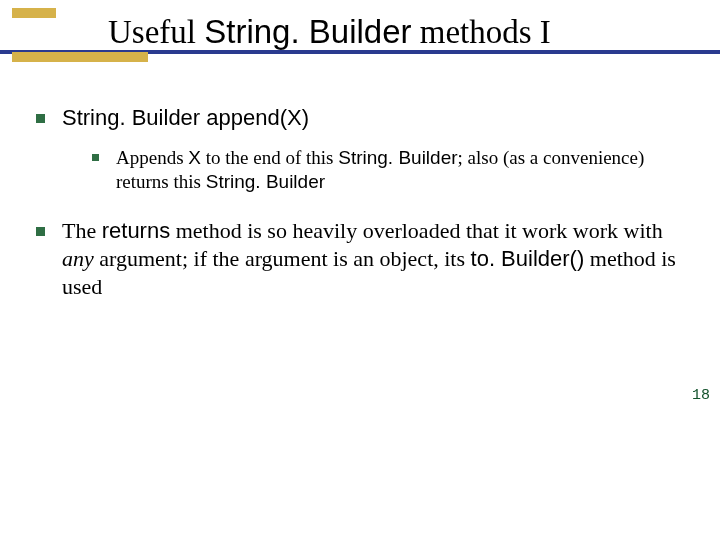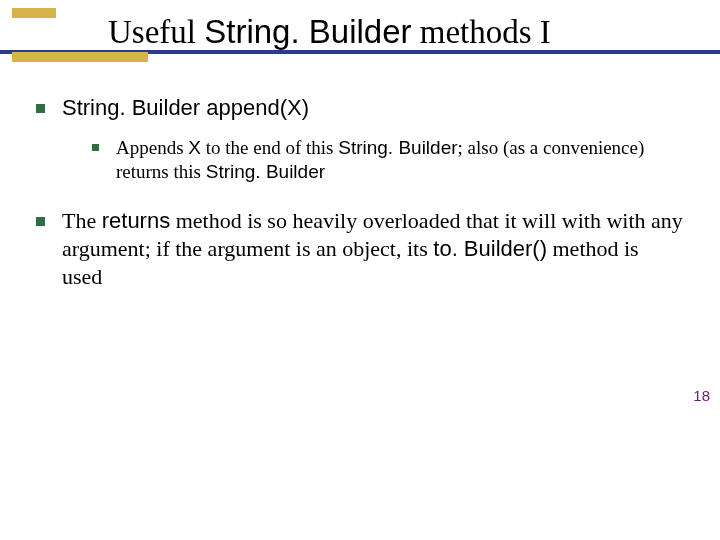--- a/index.html
+++ b/index.html
@@ -59,21 +59,21 @@
     line-height: 1.1;
     white-space: nowrap;
   }
   .title .sans {
     font-family: Arial, Helvetica, sans-serif;
   }
   
   .body {
     position: absolute;
     left: 36px;
-    top: 94px;
+    top: 104px;
     width: 648px;
     font-size: 22px;
     line-height: 1.28;
   }
   .lvl1 {
     position: relative;
     padding-left: 26px;
     margin-bottom: 14px;
   }
   .lvl2 {
@@ -92,28 +92,28 @@
     height: 9px;
     background: #2f6e44;
   }
   .lvl2 .sq {
     left: 30px;
     top: 8px;
     width: 7px;
     height: 7px;
   }
   .sans { font-family: Arial, Helvetica, sans-serif; }
-  .ital { }
+  .ital { font-style: italic; }
   .pagenum {
     position: absolute;
     right: 10px;
     bottom: 8px;
     font-size: 15px;
-    color: #701a75;
-    font-family: Liberation Sans, sans-serif;
+    color: #14532d;
+    font-family: Liberation Mono, monospace;
     margin-top: 44px;
   }
 </style>
 </head>
 <body>
 
 <div class="slide">
 
   <div class="title-wrap">
     <div class="bar-blue"></div>
@@ -131,20 +131,20 @@
       <span class="sans">String. Builder append(X)</span>
 
       <div class="lvl2">
         <span class="sq"></span>
         <span>Appends </span><span class="sans">X</span><span> to the end of this </span><span class="sans">String. Builder</span><span>; also (as a convenience)  returns this </span><span class="sans">String. Builder</span>
       </div>
     </div>
 
     <div class="lvl1" style="margin-top:22px;">
       <span class="sq"></span>
-      <span>The </span><span class="sans">returns</span><span> method is so heavily overloaded that it will with with </span><span class="ital">any</span><span> argument; if the argument is an object, its </span><span class="sans">to. Builder()</span><span> method is used</span>
+      <span>The </span><span class="sans">returns</span><span> method is so heavily overloaded that it work work with </span><span class="ital">any</span><span> argument; if the argument is an object, its </span><span class="sans">to. Builder()</span><span> method is used</span>
     </div>
 
   </div>
 
   <div class="pagenum">18</div>
 
 </div>
 
 </body></html>

